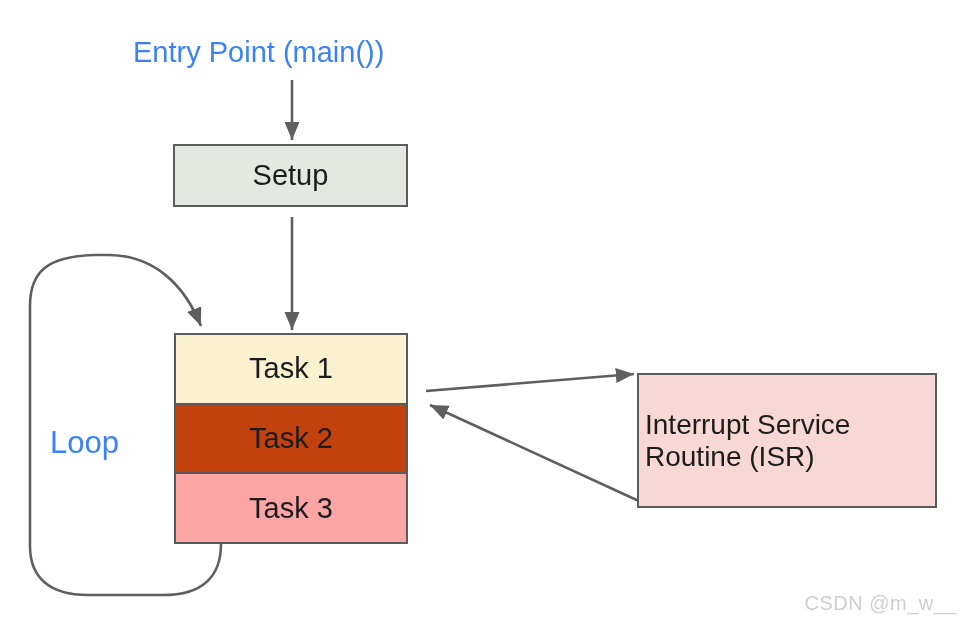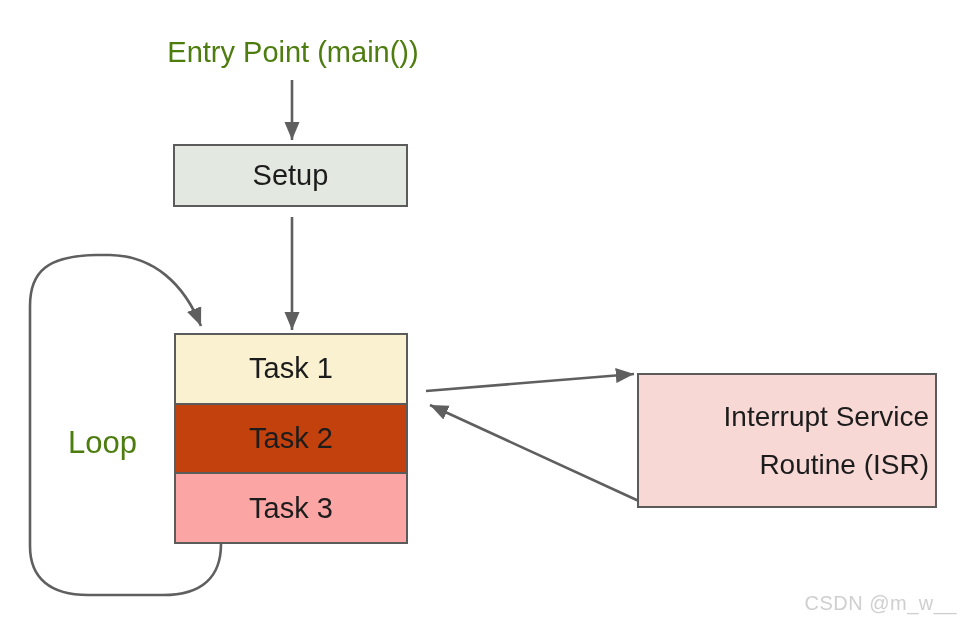--- a/index.html
+++ b/index.html
@@ -21,22 +21,22 @@
     width: 962px; height: 622px;
     pointer-events: none;
   }
   .arrows-layer path.edge {
     fill: none;
     stroke: #5f5f5f;
     stroke-width: 2.6;
   }
   .label {
     position: absolute;
-    color: #4d7c0f;
-    text-align: center;
+    color: #3b82f6;
+    text-align: left;
   }
   .entry-label {
     left: 133px; top: 33px;
     width: 320px; height: 38px;
     font-size: 29px;
     line-height: 38px;
   }
   .loop-label {
     left: 50px; top: 423px;
     width: 105px; height: 40px;
@@ -74,22 +74,22 @@
     font-size: 29px;
     color: #1c1c1c;
   }
   .task-row + .task-row {
     border-top: 2.5px solid #5b5b5b;
   }
   .isr-box {
     left: 637px; top: 373px;
     width: 300px; height: 135px;
     font-size: 28px;
-    line-height: 48px;
-    text-align: right;
+    line-height: 32px;
+    text-align: left;
     padding: 8px 6px;
   }
   .watermark {
     position: absolute;
     right: 5px; top: 592px;
     font-size: 20px;
     color: #cfcfcf;
     letter-spacing: 0.5px;
   }
 </style>

